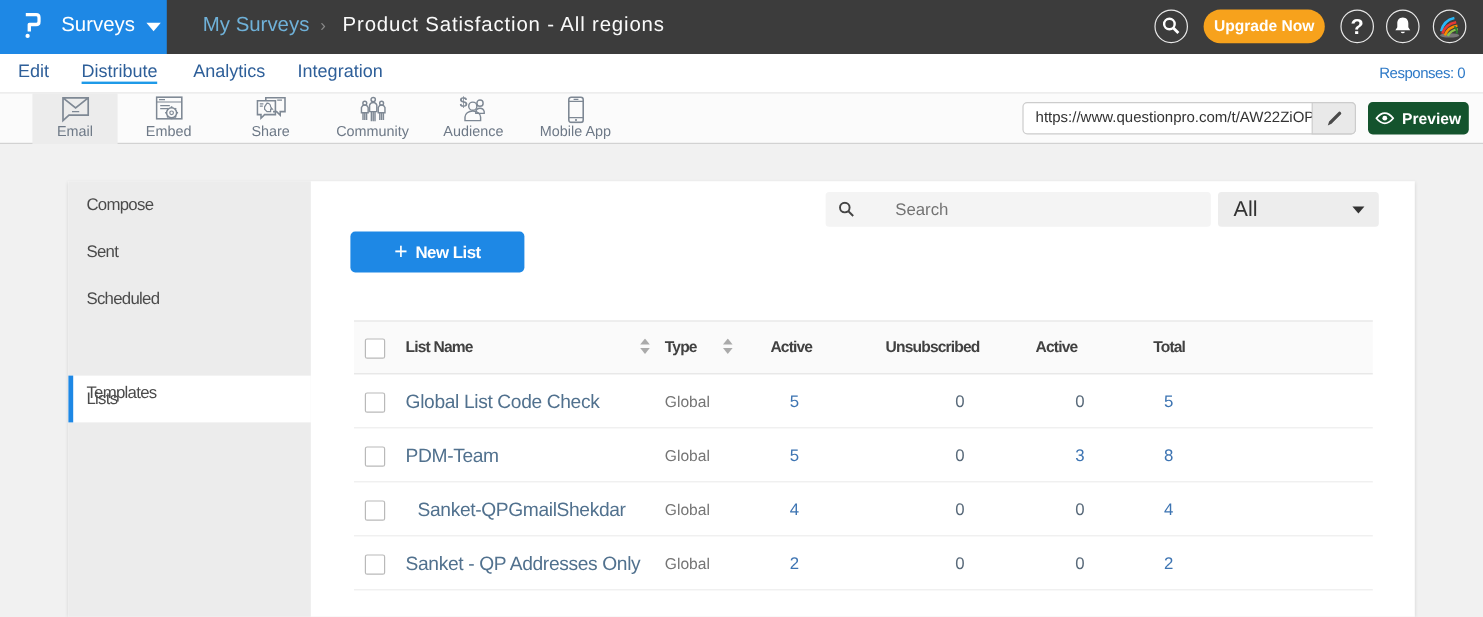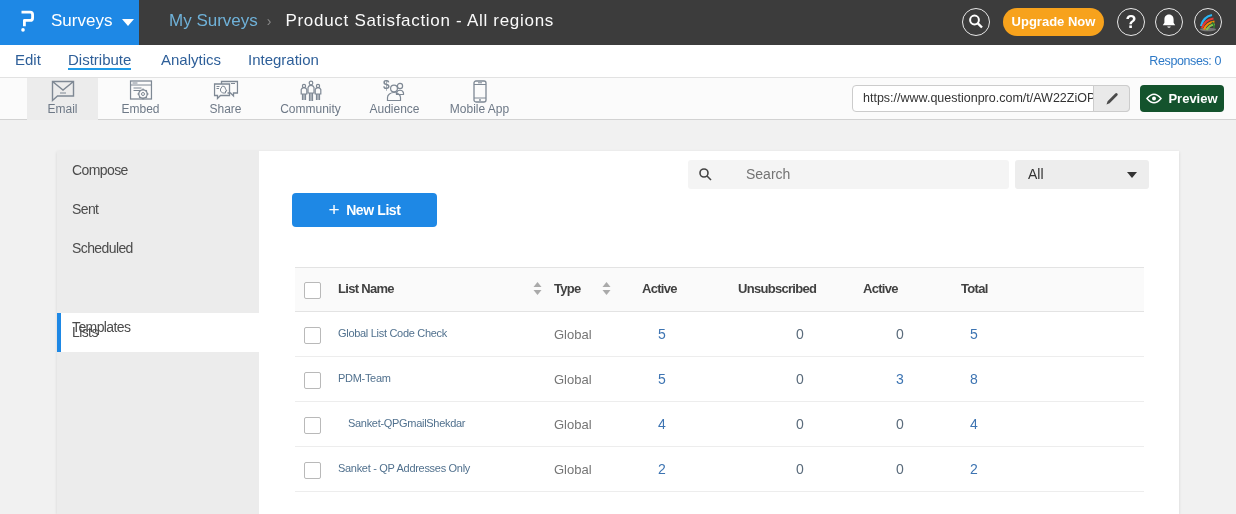--- a/index.html
+++ b/index.html
@@ -49,33 +49,33 @@
 #sidebar { position:absolute; left:0; top:0; width:202px; height:363px; background:#ececec; }
 .sitem { position:absolute; left:0; width:202px; height:39px; font-size:14px; letter-spacing:-0.6px; color:#4b4b4b;
   line-height:39px; padding-left:15px; }
 #s-lists { background:#fff; border-left:4px solid #1e88e5; padding-left:11px; }
 
 
 #searchbox { position:absolute; left:631px; top:9px; width:321px; height:29px; background:#f4f4f4;
   border-radius:3px; }
 #searchbox .ph { position:absolute; left:30px; top:6px; font-size:14px; color:#737373;margin-left:28px; }
 #alldrop { position:absolute; left:958px; top:9px; width:134px; height:29px; background:#ededed;
-  border-radius:3px; font-size:14px; color:#333; line-height:29px; padding-left:13px; }
+  border-radius:3px; font-size:18px; color:#333; line-height:29px; padding-left:13px; }
 #allcaret { position:absolute; right:12px; top:12px; width:0; height:0;
   border-left:5px solid transparent; border-right:5px solid transparent; border-top:6px solid #333; }
 #newlist { position:absolute; left:235px; top:42px; width:145px; height:34px; background:#1e88e5;
   border-radius:4px; color:#fff; font-size:14px; letter-spacing:-0.4px; font-weight:bold; text-align:center; line-height:34px; }
 
 
 #tbl { position:absolute; left:238px; top:115px; width:849px; }
 .hline { position:absolute; left:0; width:849px; height:1px; background:#e3e3e3; }
 .cbx { position:absolute; width:17px; height:17px; background:#fff; border:1px solid #b9b9b9;
   border-radius:2px; }
 .th { position:absolute; font-size:13px; font-weight:bold; color:#414141; letter-spacing:-0.7px; }
-.td-name { position:absolute; font-size:11px; letter-spacing:-0.3px; color:#51718e; }
+.td-name { position:absolute; font-size:16px; letter-spacing:-0.3px; color:#51718e; }
 .td-type { position:absolute; font-size:13px; color:#757575; }
 .num { position:absolute; font-size:14px; transform:translateX(-50%); }
 .numblue { color:#3d74b2; }
 .numgray { color:#5a6b7b; }
 .sorticon { position:absolute; }
 </style>
 </head>
 <body>
 
 <div id="topbar">

